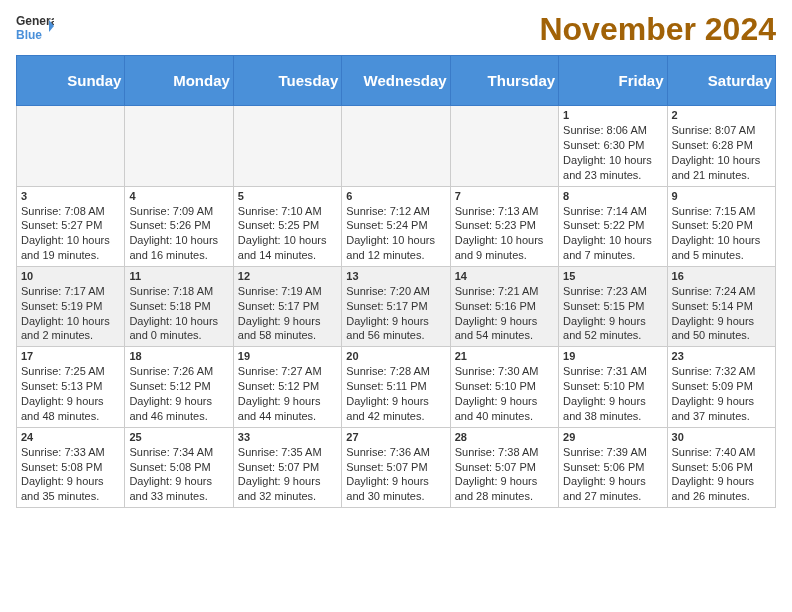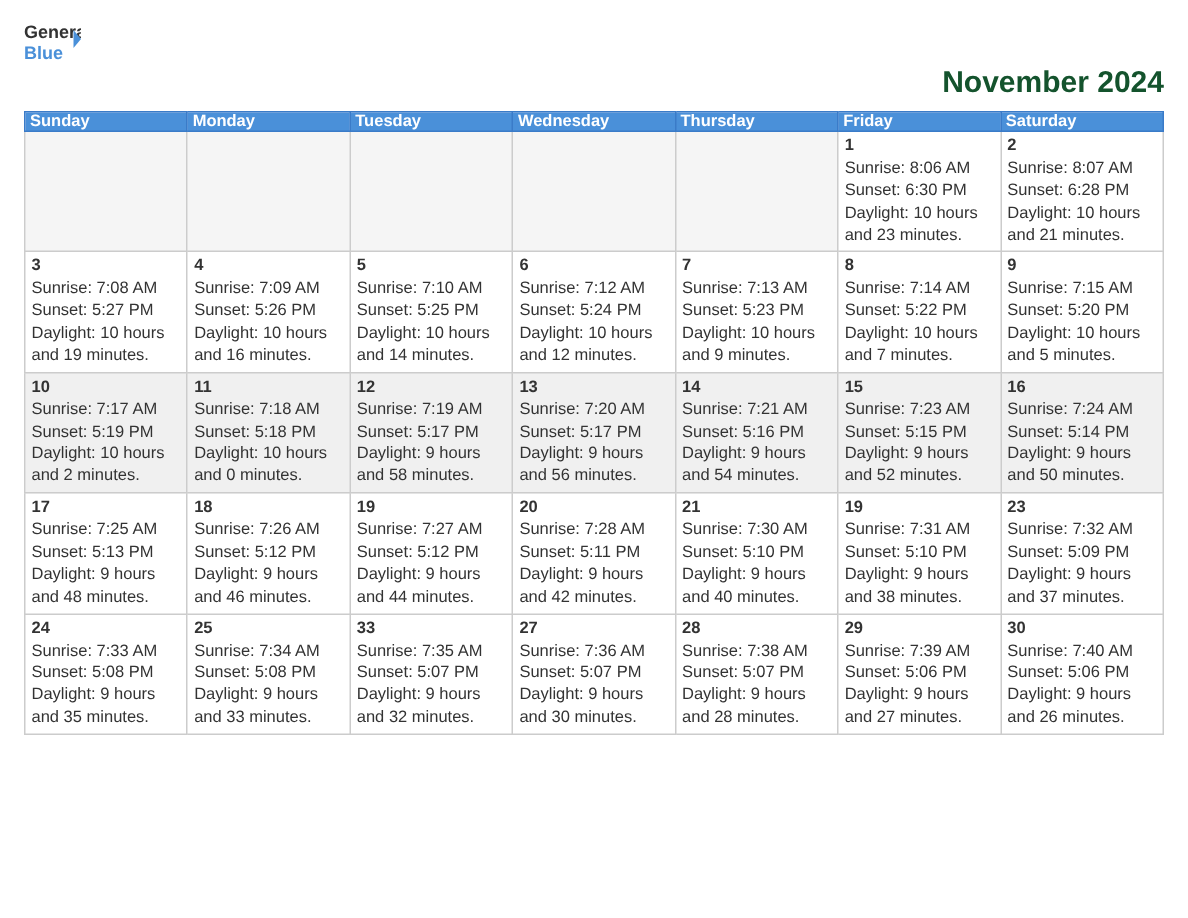--- a/index.html
+++ b/index.html
@@ -23,42 +23,41 @@
     }
     .logo {
       display: flex;
       align-items: center;
       gap: 4px;
     }
     .title-block {
       text-align: right;
     }
     .month-title {
-      font-size: 20px;
+      font-size: 32px;
       font-weight: bold;
-      color: #14532d;
+      color: #a16207;
       line-height: 1.1;
-      margin-top: 32px;
     }
     .location {
       font-size: 13px;
       color: #555;
     }
     .calendar {
       width: 100%;
       border-collapse: collapse;
       table-layout: fixed;
     }
     .calendar th {
       background: #4a90d9;
       color: #fff;
-      font-size: 11px;
+      font-size: 15px;
       font-weight: bold;
-      padding: 0 3px;
-      text-align: left;
+      padding: 16px 3px;
+      text-align: right;
       border: 1px solid #3a7bc8;
     }
     .calendar td {
       border: 1px solid #ccc;
       vertical-align: top;
       padding: 3px 4px;
       font-size: 9.5px;
       color: #333;
       background: #fff;
       height: 78px;

